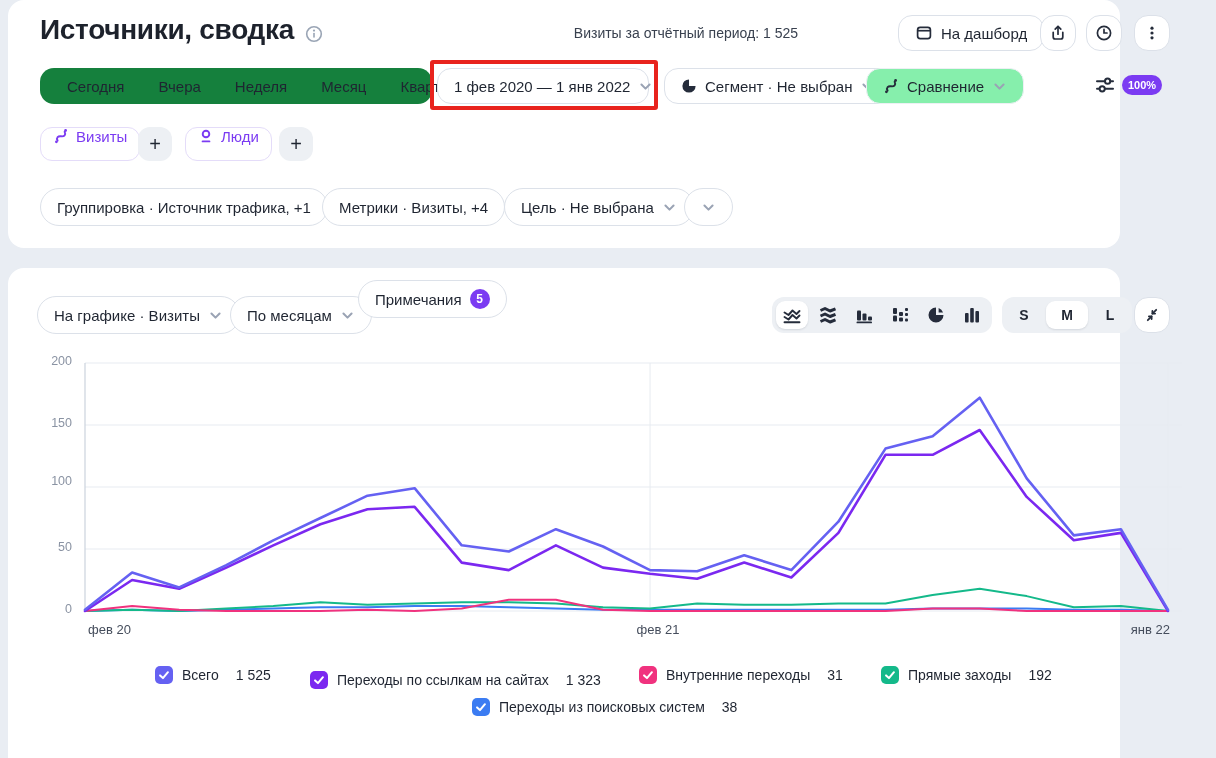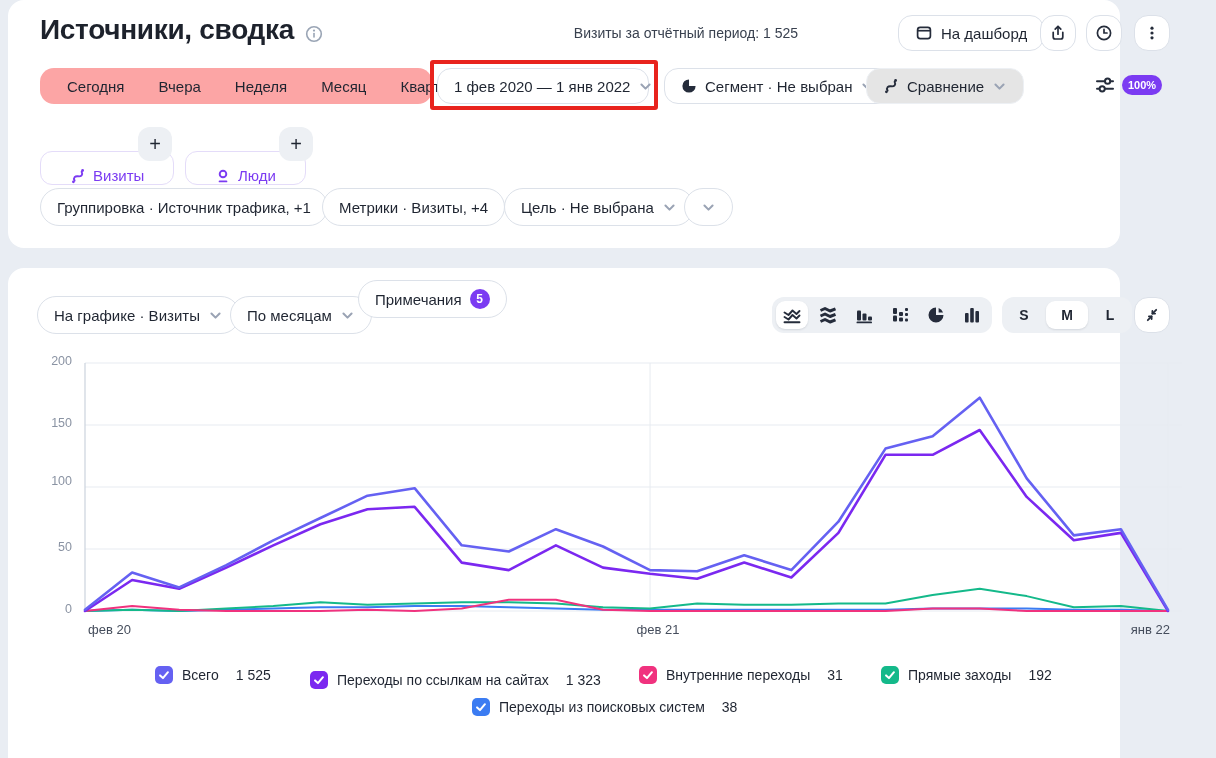--- a/index.html
+++ b/index.html
@@ -9,29 +9,29 @@
   #card-top { top:0; height:248px; }
   #card-chart { top:268px; height:506px; }
   .abs { position:absolute; }
 
   h1 { font-size:28px; font-weight:700; color:#1d222c; letter-spacing:-0.3px; }
 
   .pill { position:absolute; display:flex; align-items:center; gap:8px; background:#fff;
           border:1px solid #dce1e9; border-radius:19px; padding:16px 16px; font-size:15px;
           color:#1f2531; height:38px; white-space:nowrap; cursor:pointer; }
   .pill.sq { border-radius:14px; height:36px; }
-  .pill.gray { background:#e5e5e5; border-color:#edf0f4; }
+  .pill.gray { background:#86efac; border-color:#edf0f4; }
   .iconbtn { position:absolute; width:36px; height:36px; border:1px solid #dce1e9; border-radius:14px;
              background:#fff; display:flex; align-items:center; justify-content:center; cursor:pointer; }
-  .tabsbar { position:absolute; background:#fca5a5; border-radius:14px; height:36px;
+  .tabsbar { position:absolute; background:#15803d; border-radius:14px; height:36px;
              display:flex; align-items:center; padding:0 10px; }
   .tab { padding:0 17px; font-size:15px; color:#1f2531; cursor:pointer; }
-  .chip { position:absolute; display:flex; align-items:flex-end; gap:7px; border:1px solid #e4dcf9;
-          border-radius:12px; background:#fff; height:34px; padding:0 29px; color:#7b3bf2;
-          font-size:15px; cursor:pointer;margin-top:24px; }
+  .chip { position:absolute; display:flex; align-items:flex-start; gap:7px; border:1px solid #e4dcf9;
+          border-radius:12px; background:#fff; height:34px; padding:0 12px; color:#7b3bf2;
+          font-size:15px; cursor:pointer; }
   .plusbtn { position:absolute; width:34px; height:34px; border-radius:12px; background:#edf0f4;
              display:flex; align-items:center; justify-content:center; font-size:20px; color:#1f2531; cursor:pointer; }
   .chev { flex:0 0 auto; }
   .badge { background:#7b3bf2; color:#fff; font-size:12px; font-weight:700; border-radius:10px;
            min-width:20px; height:20px; display:flex; align-items:center; justify-content:center; padding:0 6px; }
   .toolbar { position:absolute; background:#edf0f4; border-radius:12px; height:36px; display:flex;
              align-items:center; padding:0 4px; gap:4px; }
   .toolslot { width:32px; height:28px; border-radius:9px; display:flex; align-items:center;
               justify-content:center; cursor:pointer; }
   .toolslot.sel { background:#fff; box-shadow:0 1px 2px rgba(30,40,60,.12); }

